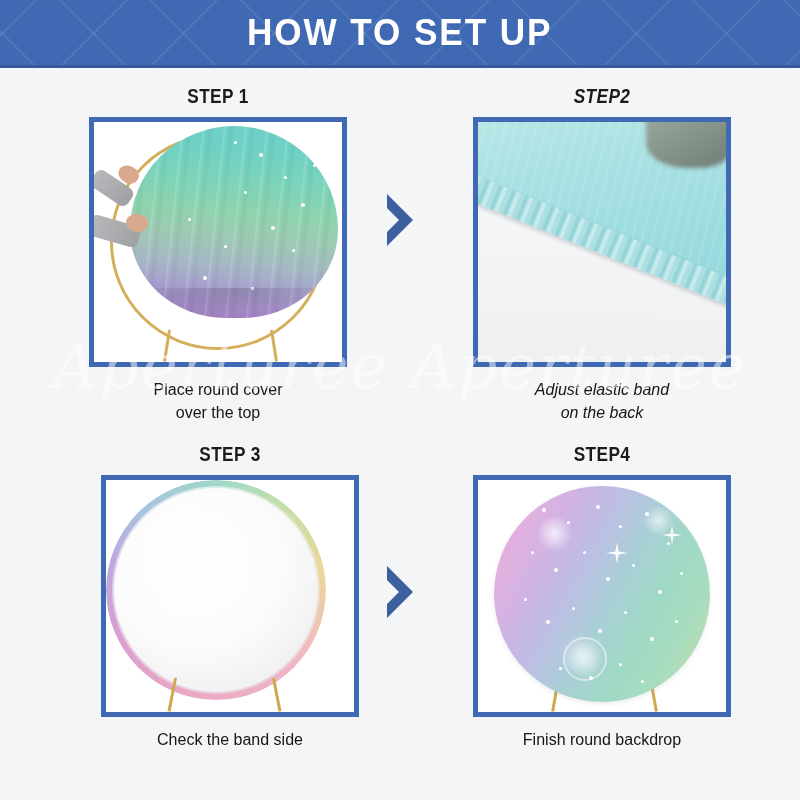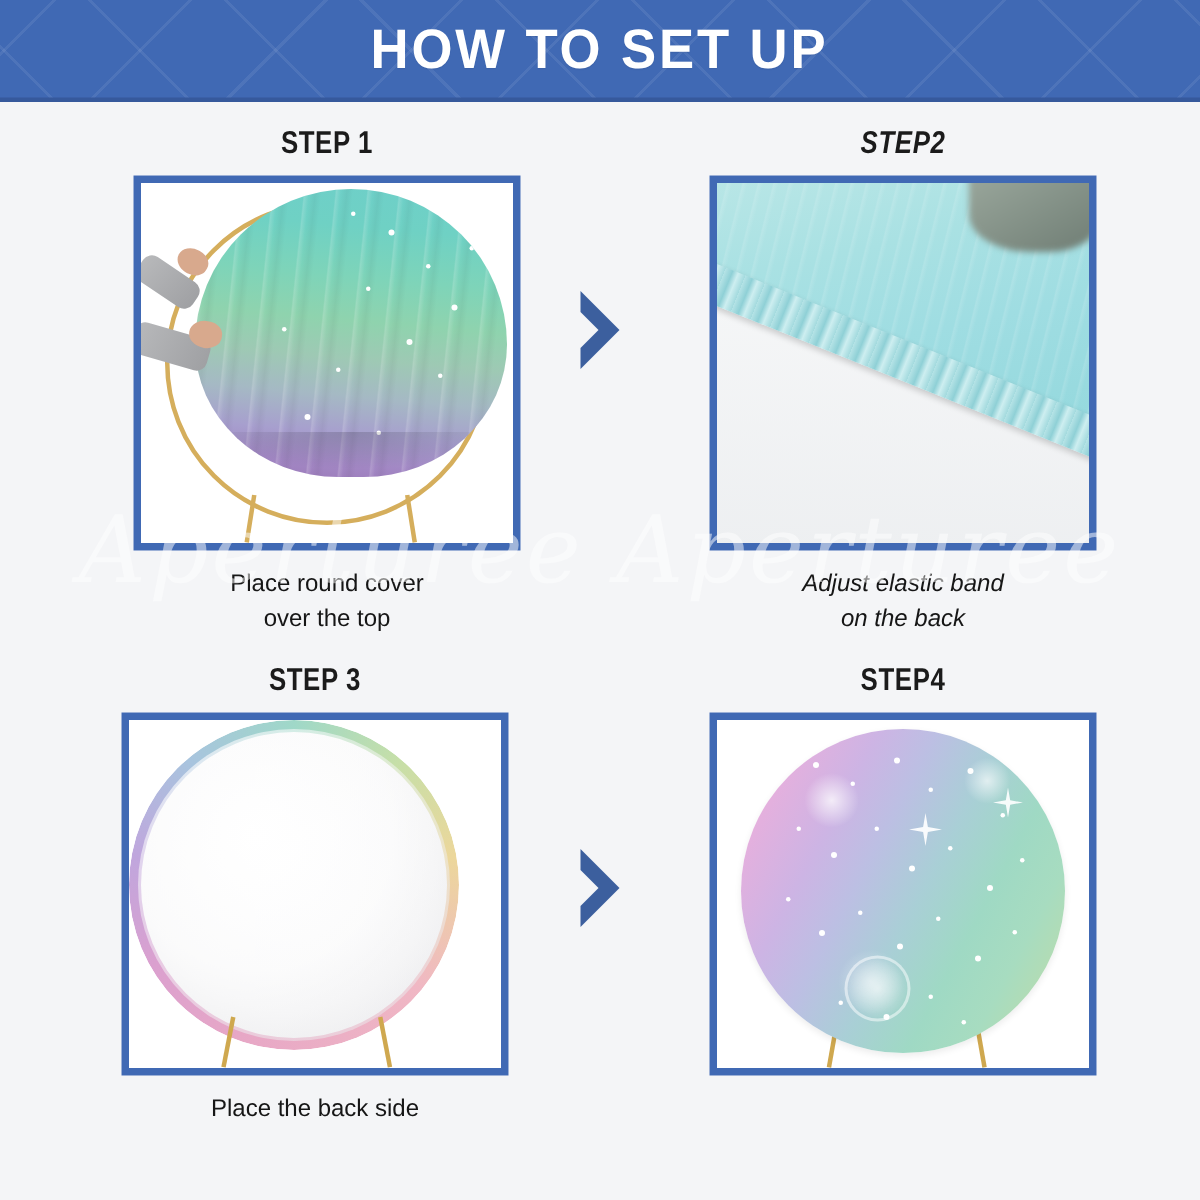--- a/index.html
+++ b/index.html
@@ -75,21 +75,21 @@
     width: 800px; height: 732px;
     z-index: 2;
   }
 
   .step {
     position: absolute;
     width: 300px;
   }
   .step-1 { left: 68px;  top: 16px; }
   .step-2 { left: 452px; top: 16px; font-style: italic; }
-  .step-3 { left: 60px;  top: 374px; }
+  .step-3 { left: 80px;  top: 374px; }
   .step-4 { left: 452px; top: 374px; }
 
   .step-title {
     text-align: center;
     font-size: 21px;
     font-weight: bold;
     color: #1b1b1b;
     letter-spacing: 0.5px;
     font-family: "Liberation Sans", sans-serif;
     transform: scaleX(0.82);
@@ -374,21 +374,21 @@
     <div class="step-title">STEP 3</div>
     <div class="frame">
       <div class="photo">
         <div class="p3-rim"></div>
         <div class="p3-disc"></div>
         <div class="p3-shade"></div>
         <div class="p3-leg l"></div>
         <div class="p3-leg r"></div>
       </div>
     </div>
-    <div class="caption">Place the back side</div>
+    <div class="caption">Check the band side</div>
   </div>
 
   <div class="step step-4">
     <div class="step-title">STEP4</div>
     <div class="frame">
       <div class="photo">
         <div class="p4-leg l"></div>
         <div class="p4-leg r"></div>
         <div class="p4-disc">
           <div class="p4-glow"></div>
@@ -419,20 +419,21 @@
           <div class="p4-ring"></div>
           <svg class="sparkle" style="left:52%;top:26%;" width="22" height="22" viewBox="0 0 22 22">
             <path d="M11 0 L12.6 9.4 L22 11 L12.6 12.6 L11 22 L9.4 12.6 L0 11 L9.4 9.4 Z" fill="#ffffff" opacity="0.92"></path>
           </svg>
           <svg class="sparkle" style="left:78%;top:18%;" width="20" height="20" viewBox="0 0 22 22">
             <path d="M11 0 L12.6 9.4 L22 11 L12.6 12.6 L11 22 L9.4 12.6 L0 11 L9.4 9.4 Z" fill="#ffffff" opacity="0.9"></path>
           </svg>
         </div>
       </div>
     </div>
+    <div class="caption">Finish round backdrop</div>
   </div>
 
   <svg class="chevron chevron-1" viewBox="0 0 34 56">
     <path d="M4 2 L30 28 L4 54 L4 40 L16 28 L4 16 Z" fill="#3c5f9e"></path>
   </svg>
   <svg class="chevron chevron-2" viewBox="0 0 34 56">
     <path d="M4 2 L30 28 L4 54 L4 40 L16 28 L4 16 Z" fill="#3c5f9e"></path>
   </svg>
 
 </div>

